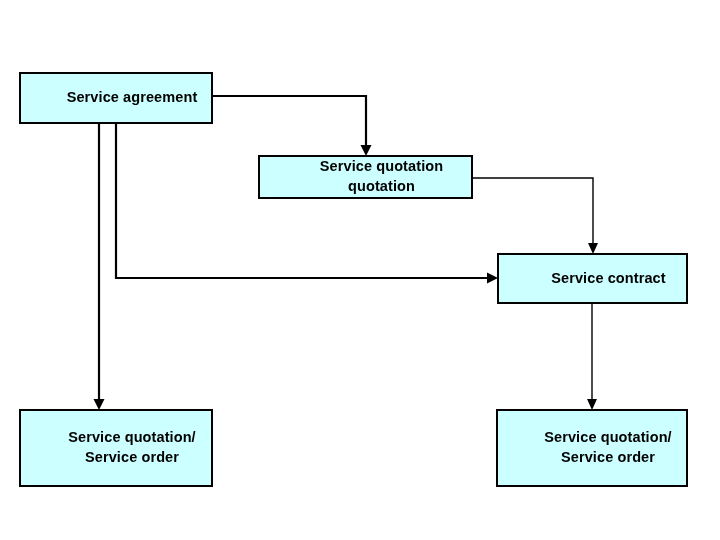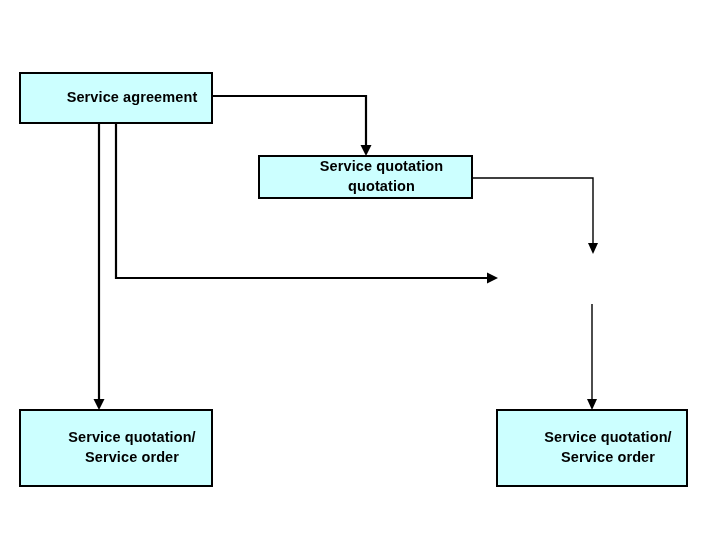--- a/index.html
+++ b/index.html
@@ -95,20 +95,23 @@
   </svg>
 
   <div class="node" id="node-service-agreement">
     <span class="node-label">Service agreement</span>
   </div>
 
   <div class="node" id="node-service-contract-quotation">
     <span class="node-label">Service quotation quotation</span>
   </div>
 
+  <div class="node" id="node-service-contract">
+    <span class="node-label">Service contract</span>
+  </div>
 
   <div class="node" id="node-service-quotation-order-left">
     <span class="node-label">Service quotation/
 Service order</span>
   </div>
 
   <div class="node" id="node-service-quotation-order-right">
     <span class="node-label">Service quotation/
 Service order</span>
   </div>

